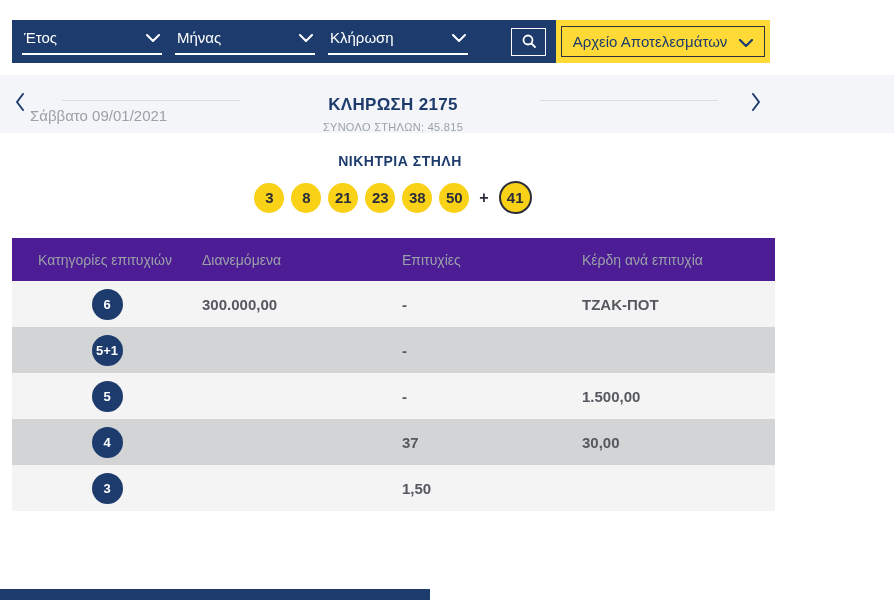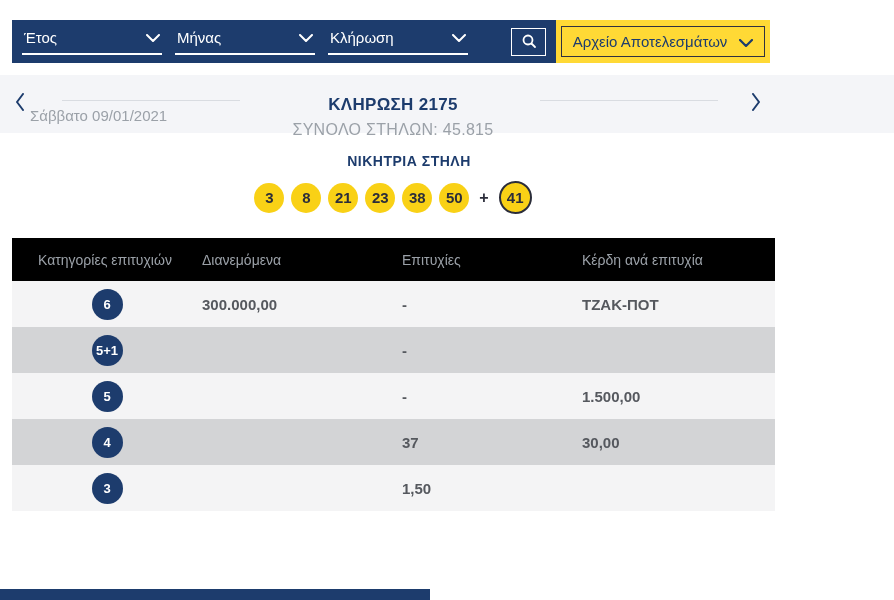--- a/index.html
+++ b/index.html
@@ -56,45 +56,45 @@
     cursor:pointer;display:flex;align-items:center;justify-content:center;
   }
   .nav-arrow.prev{left:12px;}
   .nav-arrow.next{left:748px;}
   .draw-date{position:absolute;left:30px;top:32px;font-size:15px;color:var(--text-gray);text-align:center;}
   .band-line{position:absolute;top:25px;height:1px;background:#d9dce1;}
   .band-line.left{left:62px;width:178px;}
   .band-line.right{left:540px;width:178px;}
   .draw-center{position:absolute;left:250px;top:8px;width:286px;text-align:center;}
   .draw-title{font-size:17px;font-weight:bold;color:var(--navy);letter-spacing:.3px;margin-top:12px;}
-  .draw-subtitle{font-size:16px;color:var(--text-gray);margin-top:6px;letter-spacing:.3px;}
+  .draw-subtitle{font-size:11px;color:var(--text-gray);margin-top:6px;letter-spacing:.3px;}
 
   
   .winning-title{
-    position:absolute;left:16px;top:153px;width:786px;text-align:center;
+    position:absolute;left:7px;top:153px;width:786px;text-align:center;
     font-size:14px;font-weight:bold;color:var(--navy);letter-spacing:.5px;
   }
   .balls-row{
     position:absolute;left:0;top:181px;width:786px;
     display:flex;align-items:center;justify-content:center;gap:7px;
   }
   .ball{
     width:30px;height:30px;border-radius:50%;background:var(--ball-yellow);
     display:flex;align-items:center;justify-content:center;
     font-size:15px;font-weight:bold;color:var(--ball-text);
   }
   .plus-sign{font-size:16px;font-weight:bold;color:var(--ball-text);margin:0 3px;}
   .ball.bonus{
     width:33px;height:33px;border:2px solid #2b2d3a;
   }
 
   
   .results-table{position:absolute;left:12px;top:238px;width:763px;}
   .t-row{display:grid;grid-template-columns:190px 200px 180px 193px;align-items:center;}
-  .t-head{height:43px;background:#000000;color:var(--text-gray);font-size:14px;}
+  .t-head{height:43px;background:#4c1d95;color:var(--text-gray);font-size:14px;}
   .t-head .cell-cat{padding-left:26px;text-align:left;}
   .cell{text-align:left;}
   .t-body .t-row{height:46px;font-size:15px;font-weight:bold;color:var(--value-gray);}
   .t-body .t-row:nth-child(odd){background:var(--row-light);}
   .t-body .t-row:nth-child(even){background:var(--row-dark);}
   .cat-cell{display:flex;justify-content:center;}
   .cat-circle{
     width:31px;height:31px;border-radius:50%;background:var(--navy);
     display:flex;align-items:center;justify-content:center;
     color:#ffffff;font-size:13px;font-weight:bold;

